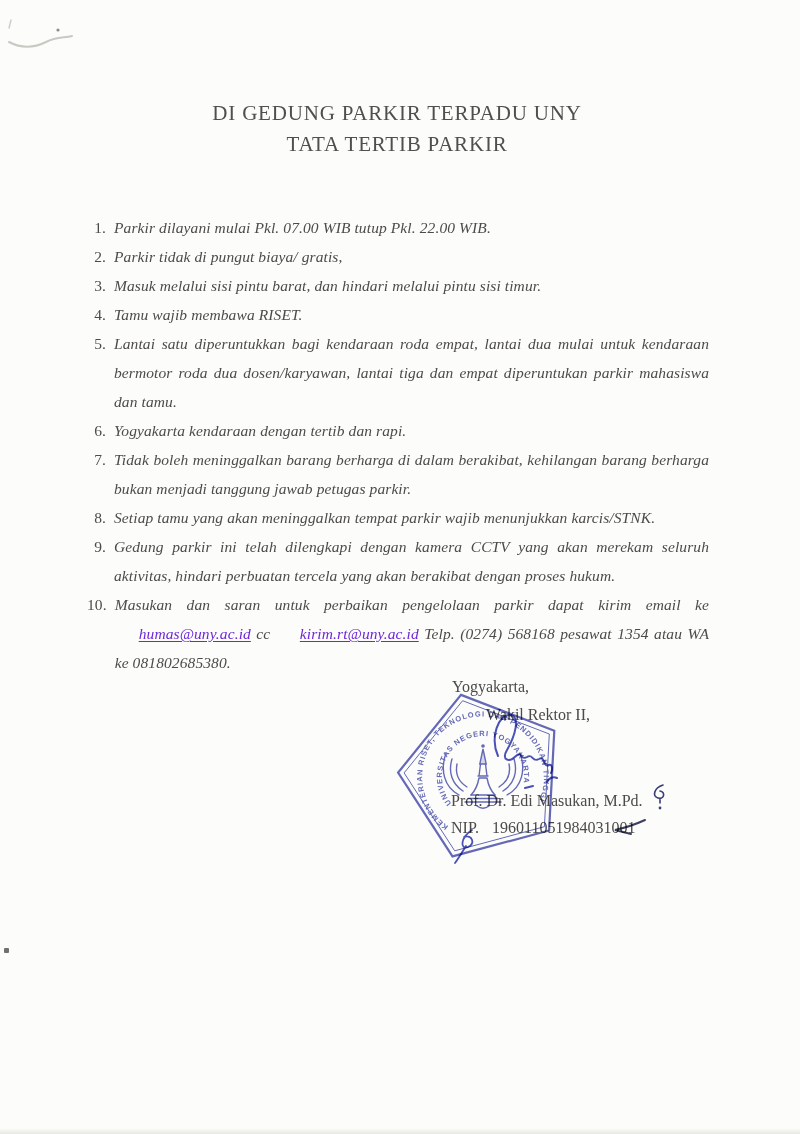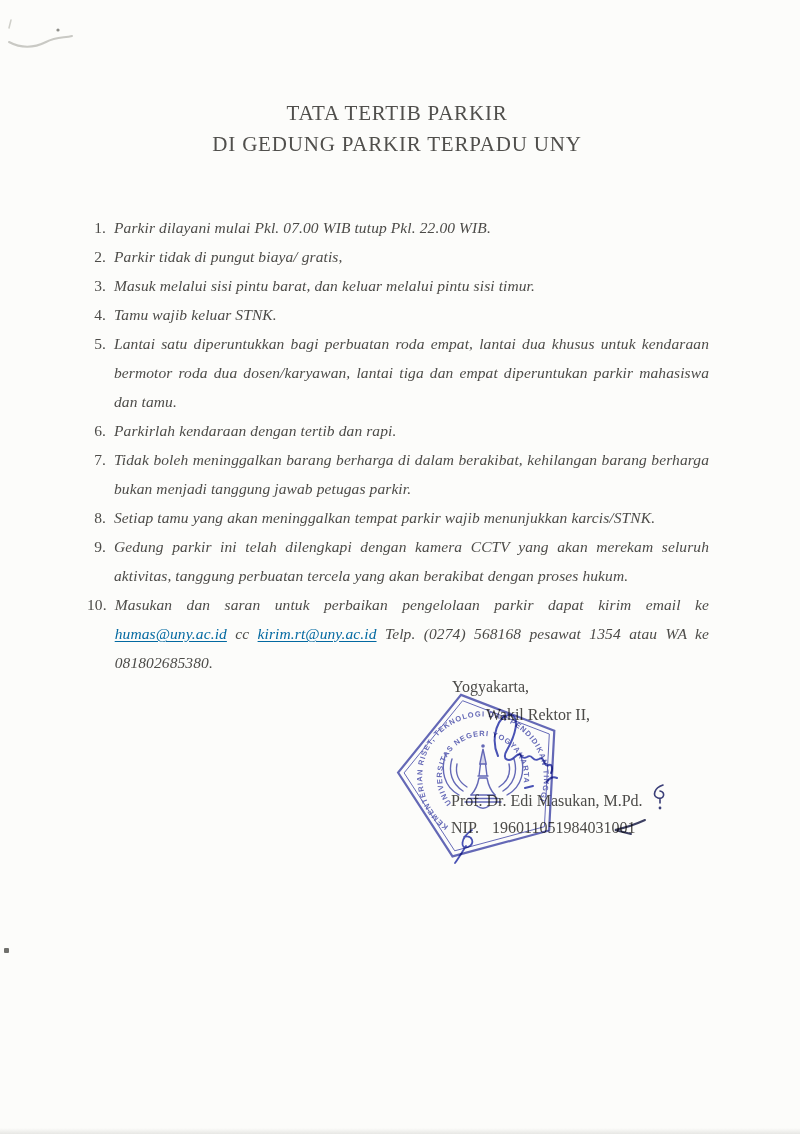--- a/index.html
+++ b/index.html
@@ -44,21 +44,22 @@
     flex: 0 0 27px;
     box-sizing: border-box;
     text-align: right;
     padding-right: 8px;
     white-space: nowrap;
   }
   .rule-text { flex: 1; text-align: justify; font-style: italic; }
   .email {
     text-decoration: underline;
     text-underline-offset: 2px;
-    color: #0369a1;
+    color: #6d28d9;
+    margin-left: 24px;
   }
   .sig-line { position: absolute; font-size: 16px; z-index: 3; white-space: nowrap; }
   .sig-city { left: 452px; top: 678px; }
   .sig-role { left: 438px; top: 706px; margin-left: 48px; }
   .sig-name { left: 451px; top: 792px; }
   .sig-nip  { left: 451px; top: 819px; }
   .nip-value { margin-left: 13px; }
   .stamp {
     position: absolute;
     left: 391px; top: 689px;
@@ -92,60 +93,60 @@
 
 <div class="page">
 
   <svg class="scribble-tl" viewBox="0 0 92 44">
     <path d="M7,26 C22,34 34,31 44,26 C54,21 62,22 70,20" fill="none" stroke="#c9c9c4" stroke-width="2" stroke-linecap="round"></path>
     <circle cx="56" cy="14" r="1.6" fill="#8e8e89"></circle>
     <path d="M9,4 L7,12" fill="none" stroke="#cfcfc9" stroke-width="1.5" stroke-linecap="round"></path>
   </svg>
 
   <div class="doc-title">
+    <div>DI GEDUNG PARKIR TERPADU UNY</div>
     <div>TATA TERTIB PARKIR</div>
-    <div>DI GEDUNG PARKIR TERPADU UNY</div>
   </div>
 
   <div class="rules">
     <div class="rule-row">
       <span class="rule-num">1.</span>
       <div class="rule-text">Parkir dilayani mulai Pkl. 07.00 WIB tutup Pkl. 22.00 WIB.</div>
     </div>
     <div class="rule-row">
       <span class="rule-num">2.</span>
       <div class="rule-text">Parkir tidak di pungut biaya/ gratis,</div>
     </div>
     <div class="rule-row">
       <span class="rule-num">3.</span>
-      <div class="rule-text">Masuk melalui sisi pintu barat, dan keluar melalui pintu sisi timur.</div>
+      <div class="rule-text">Masuk melalui sisi pintu barat, dan hindari melalui pintu sisi timur.</div>
     </div>
     <div class="rule-row">
       <span class="rule-num">4.</span>
-      <div class="rule-text">Tamu wajib keluar STNK.</div>
+      <div class="rule-text">Tamu wajib membawa RISET.</div>
     </div>
     <div class="rule-row">
       <span class="rule-num">5.</span>
-      <div class="rule-text">Lantai satu diperuntukkan bagi perbuatan roda empat, lantai dua khusus untuk kendaraan bermotor roda dua dosen/karyawan, lantai tiga dan empat diperuntukan parkir mahasiswa dan tamu.</div>
+      <div class="rule-text">Lantai satu diperuntukkan bagi kendaraan roda empat, lantai dua mulai untuk kendaraan bermotor roda dua dosen/karyawan, lantai tiga dan empat diperuntukan parkir mahasiswa dan tamu.</div>
     </div>
     <div class="rule-row">
       <span class="rule-num">6.</span>
-      <div class="rule-text">Parkirlah kendaraan dengan tertib dan rapi.</div>
+      <div class="rule-text">Yogyakarta kendaraan dengan tertib dan rapi.</div>
     </div>
     <div class="rule-row">
       <span class="rule-num">7.</span>
       <div class="rule-text">Tidak boleh meninggalkan barang berharga di dalam berakibat, kehilangan barang berharga bukan menjadi tanggung jawab petugas parkir.</div>
     </div>
     <div class="rule-row">
       <span class="rule-num">8.</span>
       <div class="rule-text">Setiap tamu yang akan meninggalkan tempat parkir wajib menunjukkan karcis/STNK.</div>
     </div>
     <div class="rule-row">
       <span class="rule-num">9.</span>
-      <div class="rule-text">Gedung parkir ini telah dilengkapi dengan kamera CCTV yang akan merekam seluruh aktivitas, tanggung perbuatan tercela yang akan berakibat dengan proses hukum.</div>
+      <div class="rule-text">Gedung parkir ini telah dilengkapi dengan kamera CCTV yang akan merekam seluruh aktivitas, hindari perbuatan tercela yang akan berakibat dengan proses hukum.</div>
     </div>
     <div class="rule-row">
       <span class="rule-num">10.</span>
       <div class="rule-text">
         <span>Masukan dan saran untuk perbaikan pengelolaan parkir dapat kirim email ke </span><span class="email">humas@uny.ac.id</span><span> cc </span><span class="email">kirim.rt@uny.ac.id</span><span> Telp. (0274) 568168 pesawat 1354 atau WA ke 081802685380.</span>
       </div>
     </div>
   </div>
 
   <div class="sig-line sig-city">Yogyakarta,</div>

